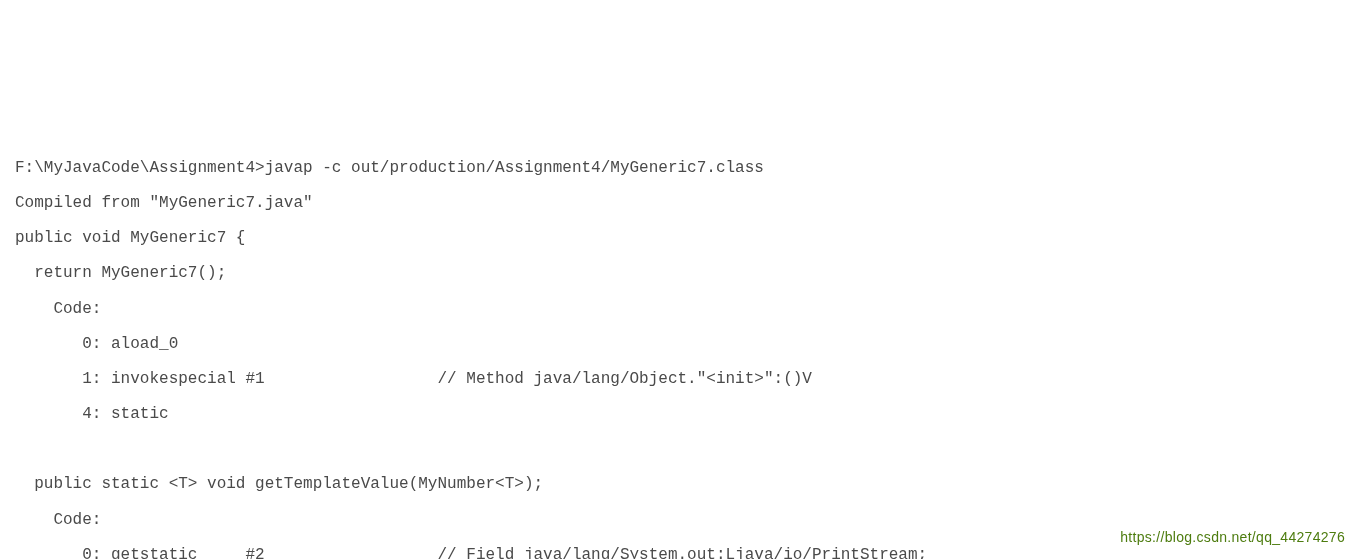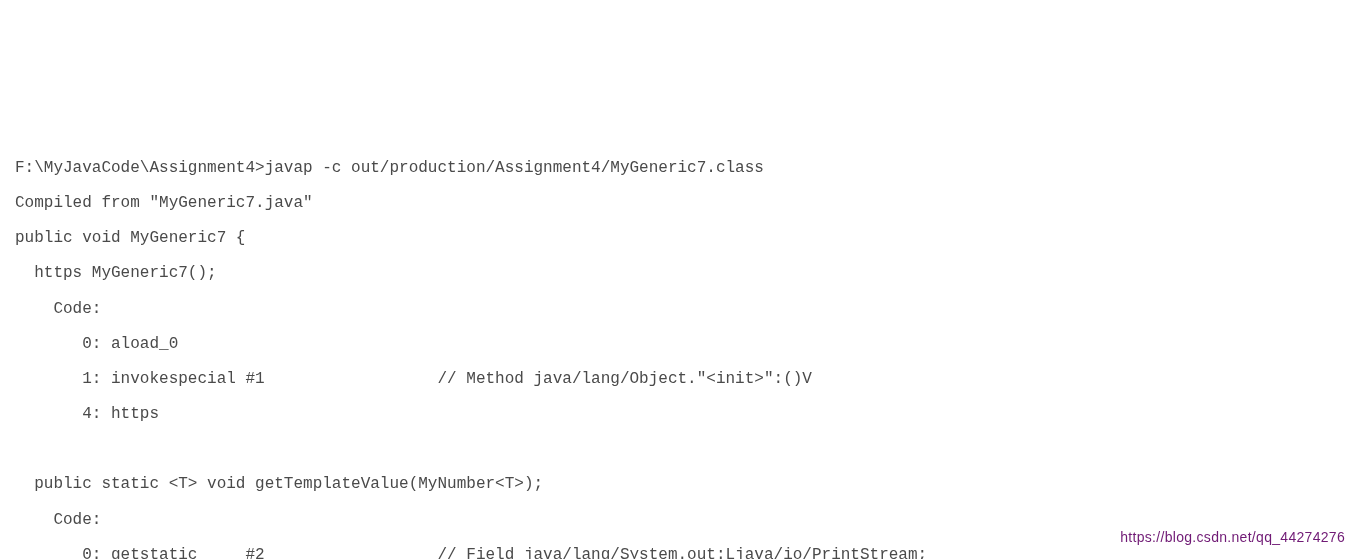--- a/index.html
+++ b/index.html
@@ -14,39 +14,39 @@
       position: relative;
       width: 1357px;
       height: 559px;
       box-sizing: border-box;
       overflow: hidden;
     }
     .watermark {
       position: absolute;
       bottom: 6px;
       right: 12px;
-      color: #701a75;
+      color: #4d7c0f;
       font-size: 14px;
       font-family: Arial, sans-serif;
       letter-spacing: 0.3px;
     }
   </style>
 </head>
 <body>
 
 
 
 <div><span>F:\MyJavaCode\Assignment4&gt;javap -c out/production/Assignment4/MyGeneric7.class</span>
 <span>Compiled from "MyGeneric7.java"</span>
 <span>public void MyGeneric7 {</span>
-<span>  https MyGeneric7();</span>
+<span>  return MyGeneric7();</span>
 <span>    Code:</span>
 <span>       0: aload_0</span>
 <span>       1: invokespecial #1                  // Method java/lang/Object."&lt;init&gt;":()V</span>
-<span>       4: https</span>
+<span>       4: static</span>
 <span></span>
 <span>  public static &lt;T&gt; void getTemplateValue(MyNumber&lt;T&gt;);</span>
 <span>    Code:</span>
 <span>       0: getstatic     #2                  // Field java/lang/System.out:Ljava/io/PrintStream;</span>
 
 
 
 </div>
 
 <div class="watermark">https://blog.csdn.net/qq_44274276</div>

